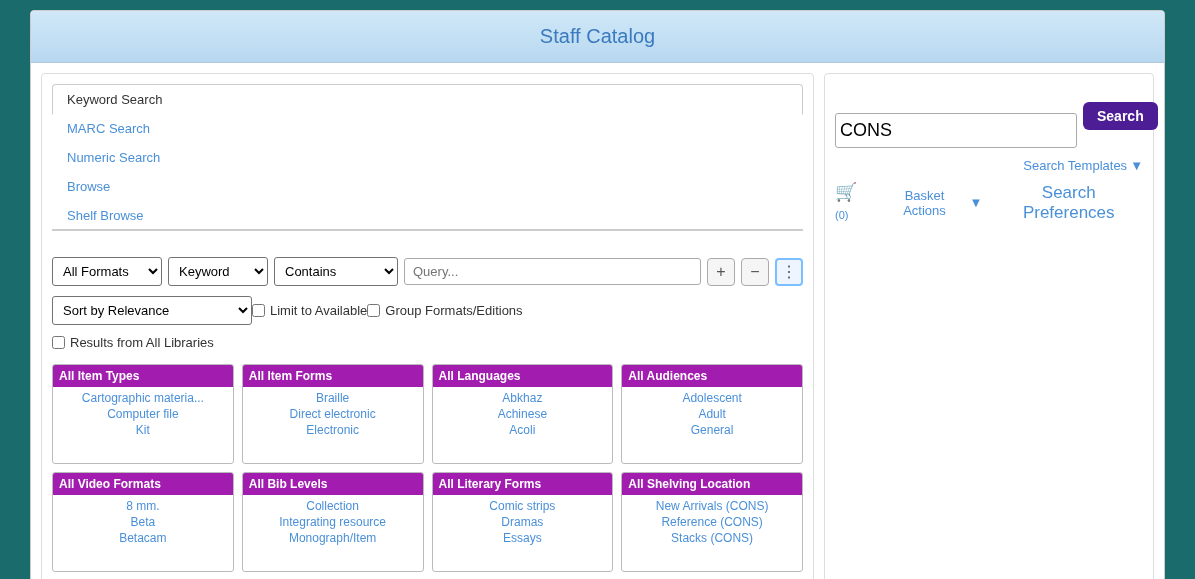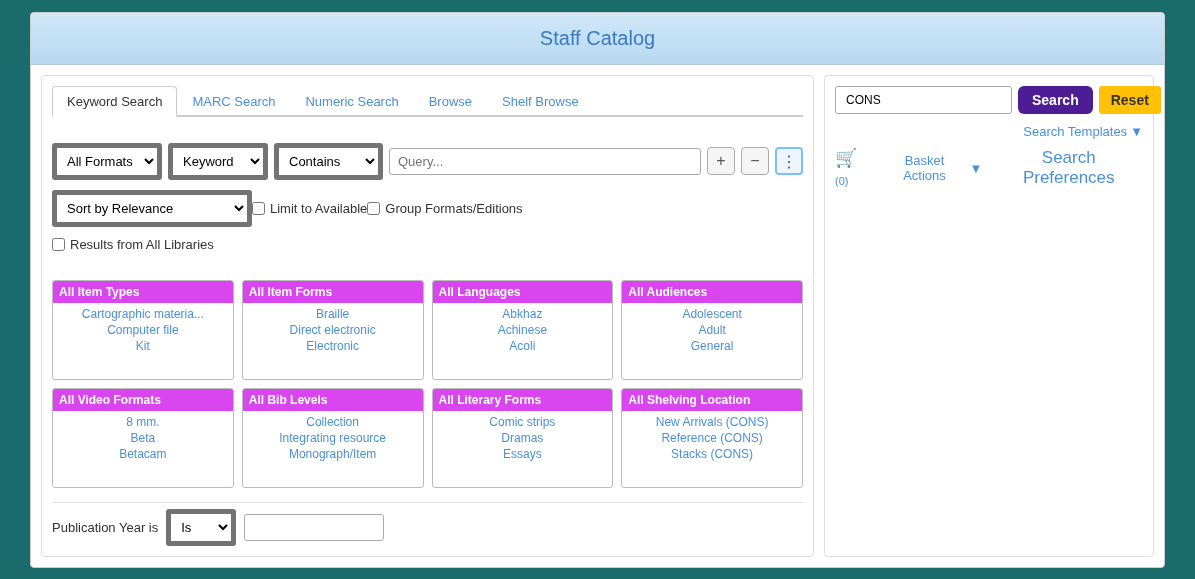--- a/index.html
+++ b/index.html
@@ -52,20 +52,21 @@
       border: 1px solid #ddd;
       border-radius: 4px;
       padding: 10px;
     }
     
     .tabs {
       display: flex;
       border-bottom: 2px solid #ccc;
       margin-bottom: 26px;
       gap: 0;
+      flex-direction: column;
     }
     .tab {
       padding: 7px 14px;
       cursor: pointer;
       color: #4a90d9;
       font-size: 13px;
       border: 1px solid transparent;
       border-radius: 4px 4px 0 0;
       margin-bottom: -2px;
       text-decoration: none;
@@ -77,29 +78,29 @@
     }
     
     .search-row {
       display: flex;
       align-items: center;
       gap: 6px;
       margin-bottom: 10px;
     }
     select {
       padding: 5px 6px;
-      border: 5px solid #737373;
+      border: 1px solid #737373;
       border-radius: 3px;
       font-size: 13px;
       background: #fff;
       cursor: pointer;
     }
     .format-select { width: 110px; }
     .keyword-select { width: 100px; }
-    .contains-select { width: 109px; }
+    .contains-select { width: 124px; }
     .query-input {
       flex: 1;
       padding: 5px 8px;
       border: 1px solid #aaa;
       border-radius: 3px;
       font-size: 13px;
     }
     .icon-btn {
       width: 28px;
       height: 28px;
@@ -130,38 +131,38 @@
       gap: 5px;
       font-size: 13px;
       cursor: pointer;
       color: #333;
     }
     .checkbox-label input[type="checkbox"] {
       cursor: pointer;
     }
     
     .libraries-row {
-      margin-bottom: 28px;
+      margin-bottom: 14px;
     }
     
     .filter-grid {
       display: grid;
       grid-template-columns: repeat(4, 1fr);
       gap: 8px;
       margin-bottom: 14px;
     }
     .filter-box {
       border: 1px solid #bbb;
       border-radius: 3px;
       height: 100px;
       overflow: hidden;
       position: relative;
     }
     .filter-box-header {
-      background: #d946ef;
+      background: #a21caf;
       color: #fff;
       padding: 4px 6px;
       font-size: 12px;
       font-weight: bold;
     }
     .filter-box-list {
       padding: 3px 6px;
       overflow-y: scroll;
       height: 74px;
     }
@@ -201,24 +202,25 @@
     }
     
     .search-bar-row {
       display: flex;
       align-items: center;
       gap: 6px;
       margin-bottom: 10px;
     }
     .main-search-input {
       flex: 1;
-      padding: 6px 10px;
+      padding: 6px 4px;
       border: 1px solid #aaa;
       border-radius: 3px;
-      font-size: 12px;
+      font-size: 18px;
+      margin-top: 29px;
     }
     .btn-search {
       padding: 6px 14px;
       background: #4c1d95;
       color: #fff;
       border: none;
       border-radius: 6px;
       cursor: pointer;
       font-size: 14px;
       font-weight: bold;

